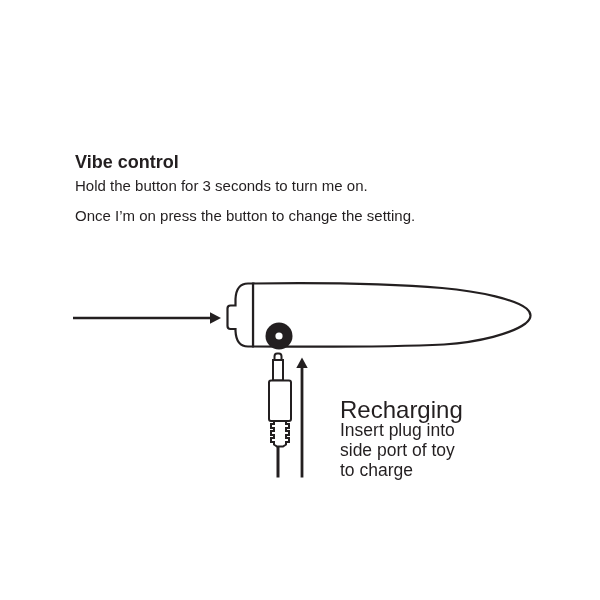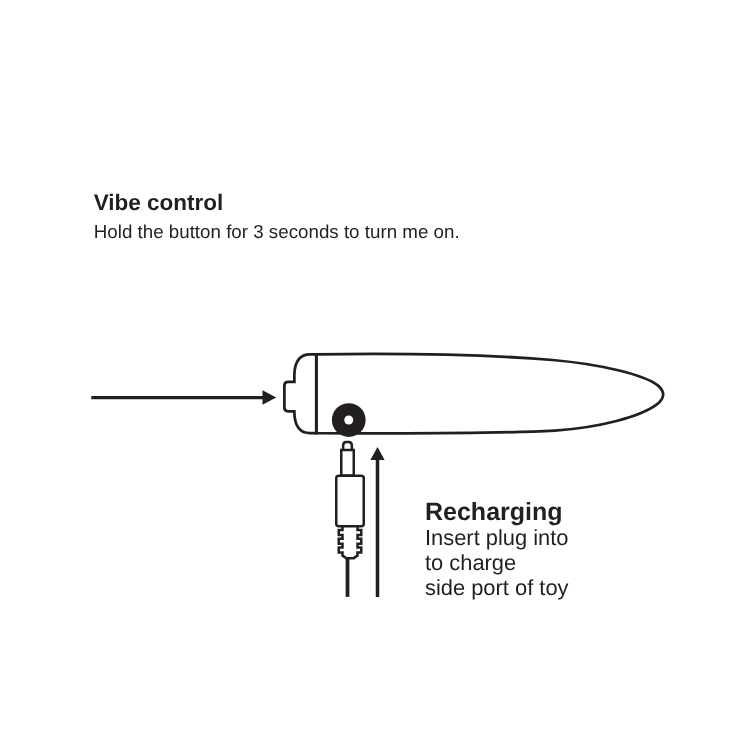--- a/index.html
+++ b/index.html
@@ -19,42 +19,43 @@
   .text-block{position:absolute;}
   .vibe-block{left:75px;top:152px;width:470px;}
   .vibe-block .heading{
     font-size:18px;font-weight:bold;line-height:20px;margin:0 0 3px 0;
   }
   .vibe-block p{
     margin:0 0 9px 0;font-size:15px;line-height:21px;font-weight:400;
   }
   .recharge-block{left:340px;top:400px;width:160px;}
   .recharge-block .heading{
-    font-size:20px;font-weight:bold;line-height:20px;margin:0;
+    font-size:24px;font-weight:normal;line-height:20px;margin:0;
   }
   .recharge-block .line{
     font-size:17.5px;line-height:20px;
   }
   svg.diagram{position:absolute;left:0;top:0;}
 </style>
 </head>
 <body>
 
 <div class="canvas">
 
   <div class="text-block vibe-block">
     <div class="heading">Vibe control</div>
     <p>Hold the button for 3 seconds to turn me on.</p>
+    <p>Once I’m on press the button to change the setting.</p>
   </div>
 
   <div class="text-block recharge-block">
     <div class="heading">Recharging</div>
     <div class="line">Insert plug into</div>
+    <div class="line">side port of toy</div>
     <div class="line">to charge</div>
-    <div class="line">side port of toy</div>
   </div>
 
   <svg class="diagram" width="600" height="600" viewBox="0 0 600 600">
 
     <g>
       <line x1="73" y1="318" x2="211" y2="318" stroke="var(--ink)" stroke-width="2.6"></line>
       <polygon points="210,312.2 221,318 210,323.8" fill="var(--ink)"></polygon>
     </g>
 
     <g fill="#ffffff" stroke="var(--ink)">

